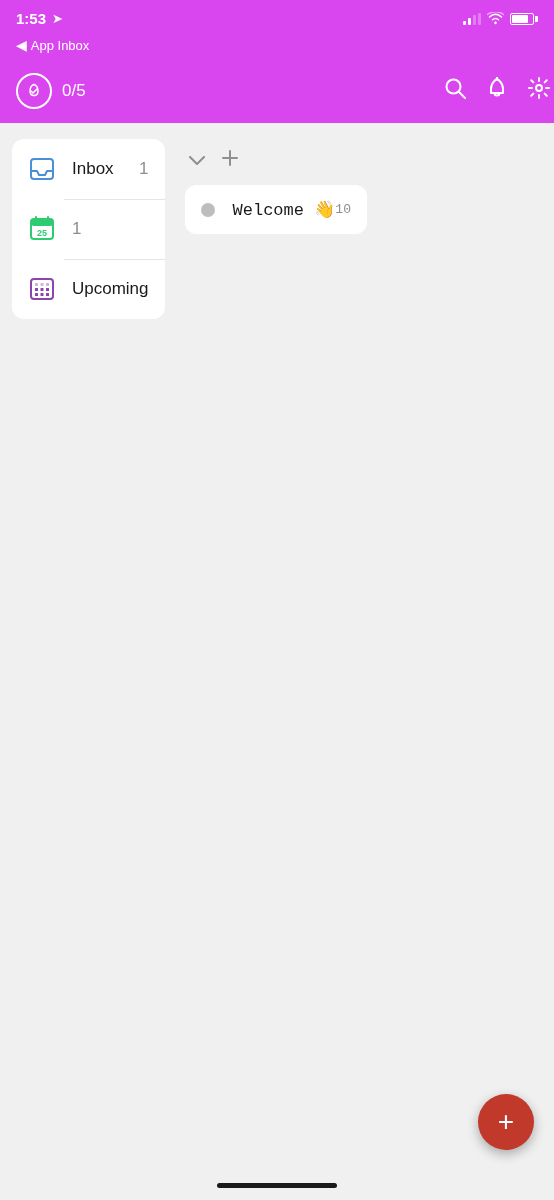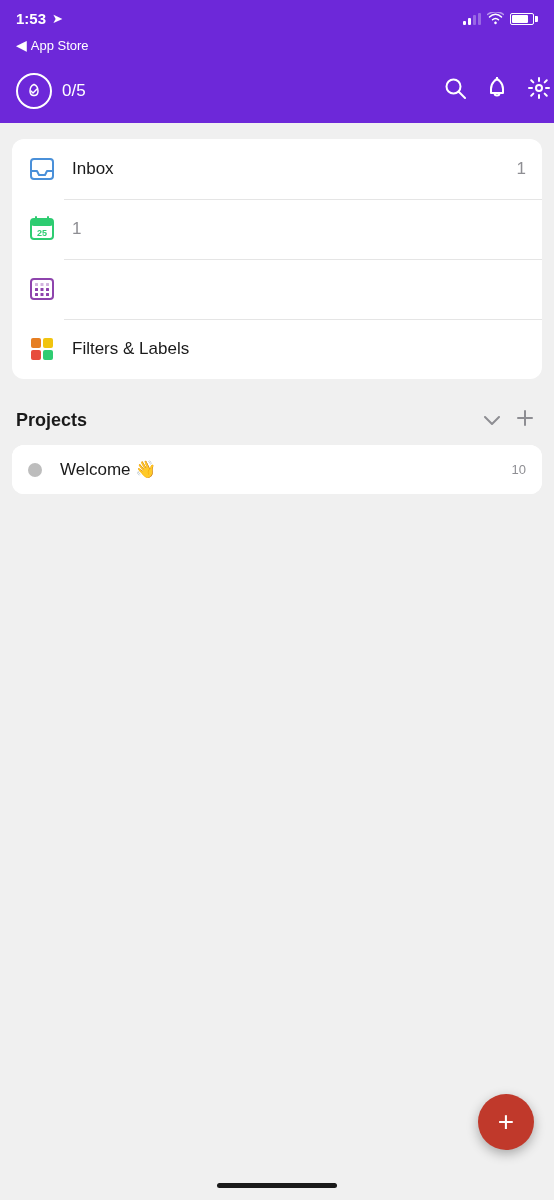--- a/index.html
+++ b/index.html
@@ -8,21 +8,21 @@
       width: 554px;
       height: 1200px;
       background: #f0f0f0;
       font-family: -apple-system, 'SF Pro Text', 'Helvetica Neue', Arial, sans-serif;
       overflow: hidden;
       position: relative;
     }
 
     
     .header {
-      background: #6d28d9;
+      background: #d946ef;
       padding: 0;
     }
     .status-bar {
       display: flex;
       justify-content: space-between;
       align-items: center;
       padding: 10px 16px 4px 16px;
       color: white;
     }
     .status-left {
@@ -134,21 +134,20 @@
     .toolbar-icon {
       color: white;
       font-size: 22px;
       cursor: pointer;
     }
 
     
     .main-content {
       padding: 16px 12px;
       display: flex;
-      flex-direction: column;
       gap: 20px;
     }
 
     
     .card {
       background: white;
       border-radius: 12px;
       overflow: hidden;
     }
 
@@ -214,20 +213,21 @@
       font-weight: 300;
     }
 
     .project-item {
       display: flex;
       align-items: center;
       padding: 14px 16px;
       background: white;
       position: relative;
       cursor: pointer;
+      font-family: Liberation Mono, monospace;
     }
     .project-item:not(:last-child)::after {
       content: '';
       position: absolute;
       bottom: 0;
       left: 52px;
       right: 0;
       height: 0.5px;
       background: #e5e5e5;
     }
@@ -313,21 +313,21 @@
           <div class="battery-fill"></div>
         </div>
         <div class="battery-tip"></div>
       </div>
     </div>
   </div>
 
   <div class="nav-bar">
     <div class="app-store-back">
       <span class="back-arrow">◀</span>
-      <span>App Store</span>
+      <span>App Inbox</span>
     </div>
   </div>
 
   <div class="toolbar">
     <div class="toolbar-left">
       <div class="karma-circle">
         <svg width="18" height="18" viewBox="0 0 18 18" fill="none">
           <path d="M9 2.5C9 2.5 5 4 5 9C5 11.5 6.5 13.5 9 13.5" stroke="white" stroke-width="1.5" stroke-linecap="round" fill="none"></path>
           <path d="M9 2.5C9 2.5 13 4 13 9C13 11.5 11.5 13.5 9 13.5" stroke="white" stroke-width="1.5" stroke-linecap="round" fill="none"></path>
           <path d="M6 9L8 11L12 7" stroke="white" stroke-width="1.5" stroke-linecap="round" stroke-linejoin="round"></path>
@@ -396,40 +396,28 @@
           <rect x="12.5" y="13" width="3" height="3" rx="0.5" fill="#8e44ad"></rect>
           <rect x="18" y="13" width="3" height="3" rx="0.5" fill="#8e44ad"></rect>
           <rect x="7" y="18" width="3" height="3" rx="0.5" fill="#8e44ad"></rect>
           <rect x="12.5" y="18" width="3" height="3" rx="0.5" fill="#8e44ad"></rect>
           <rect x="18" y="18" width="3" height="3" rx="0.5" fill="#8e44ad"></rect>
           <rect x="7" y="8" width="3" height="3" rx="0.5" fill="#8e44ad" opacity="0.4"></rect>
           <rect x="12.5" y="8" width="3" height="3" rx="0.5" fill="#8e44ad" opacity="0.4"></rect>
           <rect x="18" y="8" width="3" height="3" rx="0.5" fill="#8e44ad" opacity="0.4"></rect>
         </svg>
       </div>
+      <span class="menu-label">Upcoming</span>
       <span class="menu-count"></span>
     </div>
 
-    <div class="menu-item">
-      <div class="menu-icon">
-        <svg width="28" height="28" viewBox="0 0 28 28" fill="none">
-          <rect x="3" y="3" width="10" height="10" rx="2" fill="#e67e22"></rect>
-          <rect x="15" y="3" width="10" height="10" rx="2" fill="#f1c40f"></rect>
-          <rect x="3" y="15" width="10" height="10" rx="2" fill="#e74c3c"></rect>
-          <rect x="15" y="15" width="10" height="10" rx="2" fill="#2ecc71"></rect>
-        </svg>
-      </div>
-      <span class="menu-label">Filters &amp; Labels</span>
-      <span class="menu-count"></span>
-    </div>
   </div>
 
   <div>
     <div class="projects-header">
-      <span class="projects-title">Projects</span>
       <div class="projects-actions">
         <span class="projects-chevron">
           <svg width="16" height="10" viewBox="0 0 16 10" fill="none">
             <path d="M1 1L8 8L15 1" stroke="#8e8e93" stroke-width="2" stroke-linecap="round" stroke-linejoin="round"></path>
           </svg>
         </span>
         <span class="projects-add">
           <svg width="18" height="18" viewBox="0 0 18 18" fill="none">
             <line x1="9" y1="2" x2="9" y2="16" stroke="#8e8e93" stroke-width="2" stroke-linecap="round"></line>
             <line x1="2" y1="9" x2="16" y2="9" stroke="#8e8e93" stroke-width="2" stroke-linecap="round"></line>

